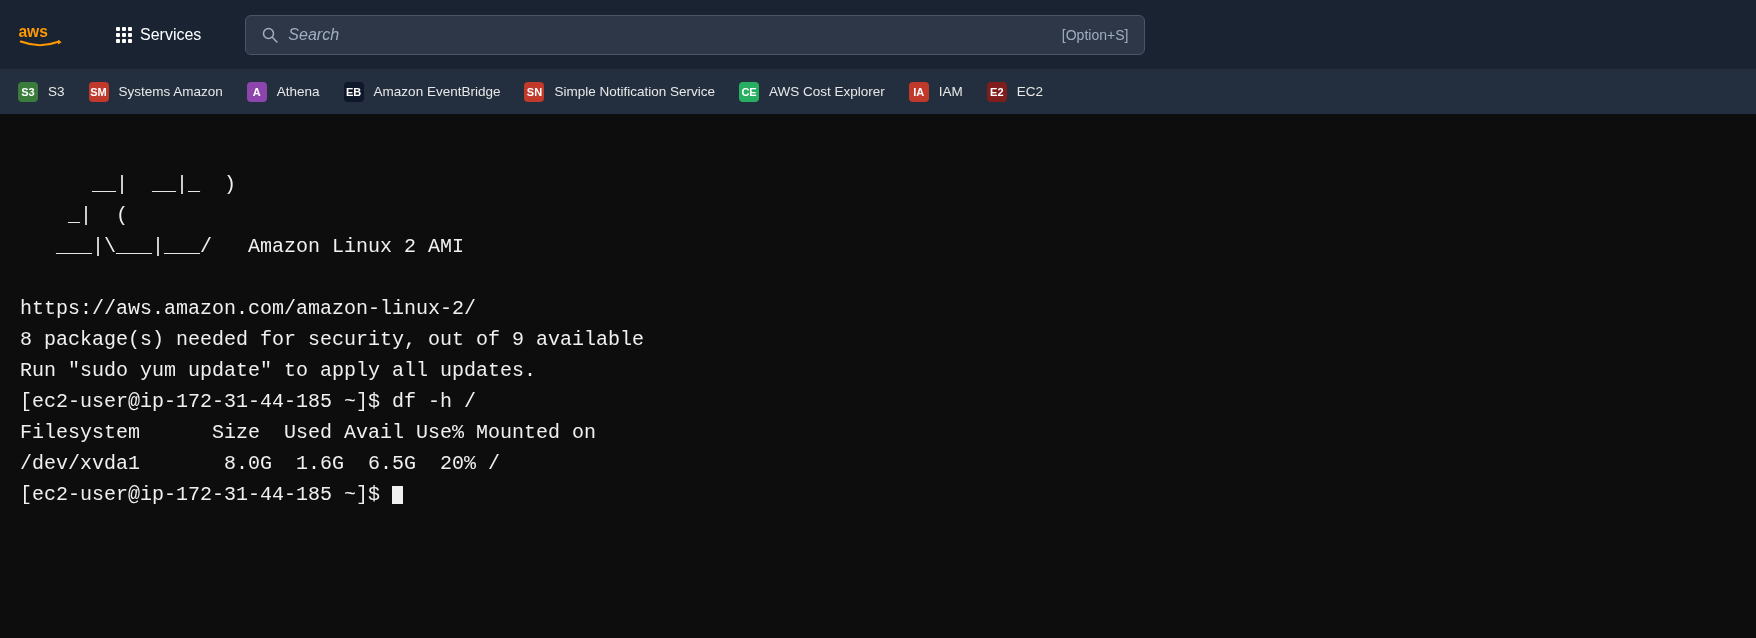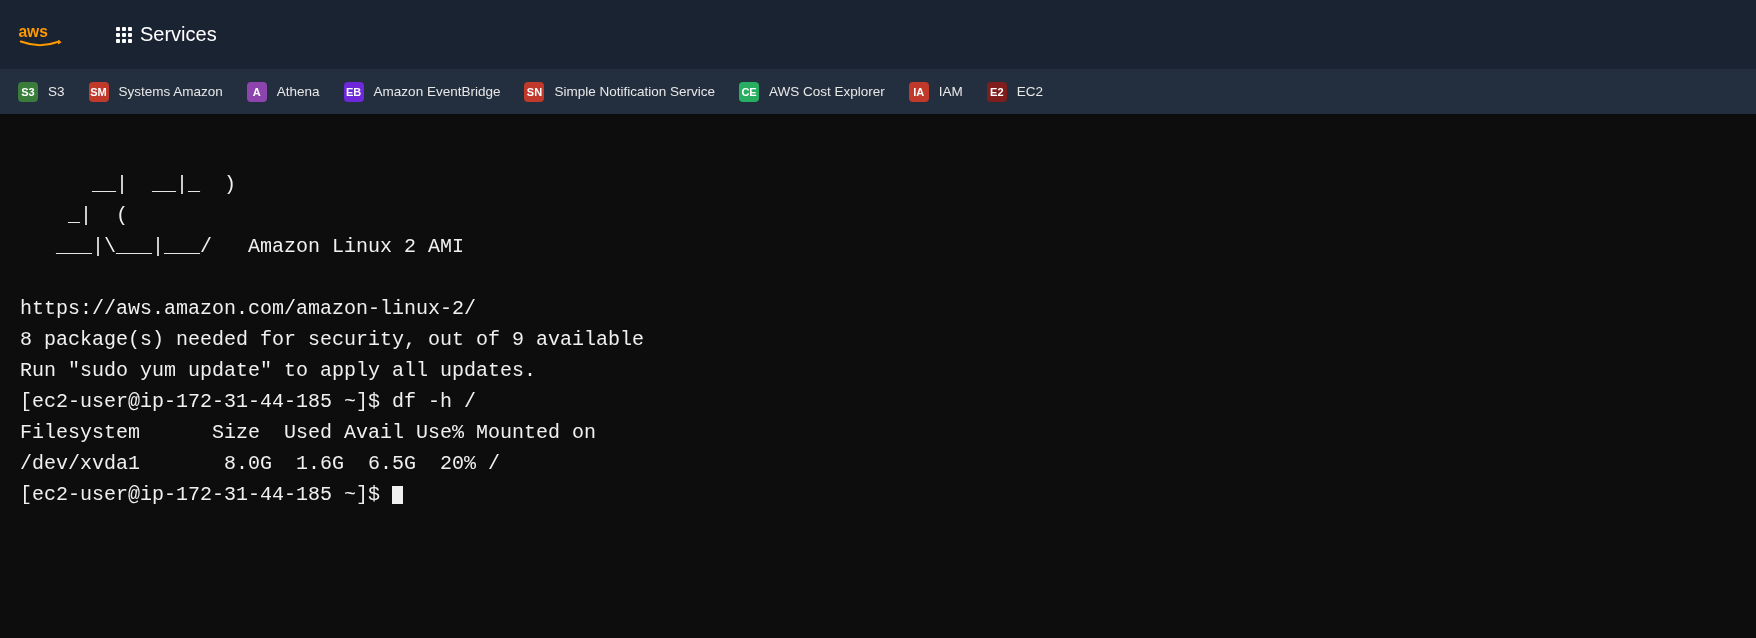--- a/index.html
+++ b/index.html
@@ -31,21 +31,21 @@
       height: 48px;
     }
     .services-btn {
       display: flex;
       align-items: center;
       gap: 8px;
       color: #fff;
       background: none;
       border: none;
       cursor: pointer;
-      font-size: 20px;
+      font-size: 16px;
       padding: 8px 16px;
       border-radius: 4px;
       white-space: nowrap;
       margin-right: 12px;
     }
     .grid-icon {
       display: grid;
       grid-template-columns: repeat(3, 4px);
       gap: 2px;
     }
@@ -113,21 +113,21 @@
       align-items: center;
       justify-content: center;
       font-size: 11px;
       color: #fff;
       font-weight: bold;
       flex-shrink: 0;
     }
     .icon-s3 { background: #3a7d3b; }
     .icon-sm { background: #c0392b; }
     .icon-athena { background: #8e44ad; }
-    .icon-eventbridge { background: #6d28d9; }
+    .icon-eventbridge { background: #0f172a; }
     .icon-sns { background: #c0392b; }
     .icon-cost { background: #27ae60; }
     .icon-iam { background: #c0392b; }
     .icon-ec2 { background: #7f1d1d; }
 
     
     .terminal {
       background: #0d0d0d;
       flex: 1;
       padding: 24px 20px;
@@ -182,20 +182,28 @@
       <span></span>
         <span></span>
         <span></span>
       <span></span>
         <span></span>
         <span></span>
     </div>
     <span>Services</span>
   </button>
 
+  <div class="search-bar">
+    <svg width="16" height="16" viewBox="0 0 16 16">
+      <circle cx="6.5" cy="6.5" r="5" stroke="#a0aec0" stroke-width="1.5" fill="none"></circle>
+      <line x1="10.5" y1="10.5" x2="15" y2="15" stroke="#a0aec0" stroke-width="1.5" stroke-linecap="round"></line>
+    </svg>
+    <input type="text" placeholder="Search" style="">
+    <span class="search-shortcut">[Option+S]</span>
+  </div>
 </div>
 
 <div class="bookmarks-bar">
 <div class="bookmark-item">
       <div class="bookmark-icon icon-s3">S3</div>
       <span>S3</span>
     </div>
     <div class="bookmark-item">
       <div class="bookmark-icon icon-sm">SM</div>
       <span>Systems Amazon</span>

